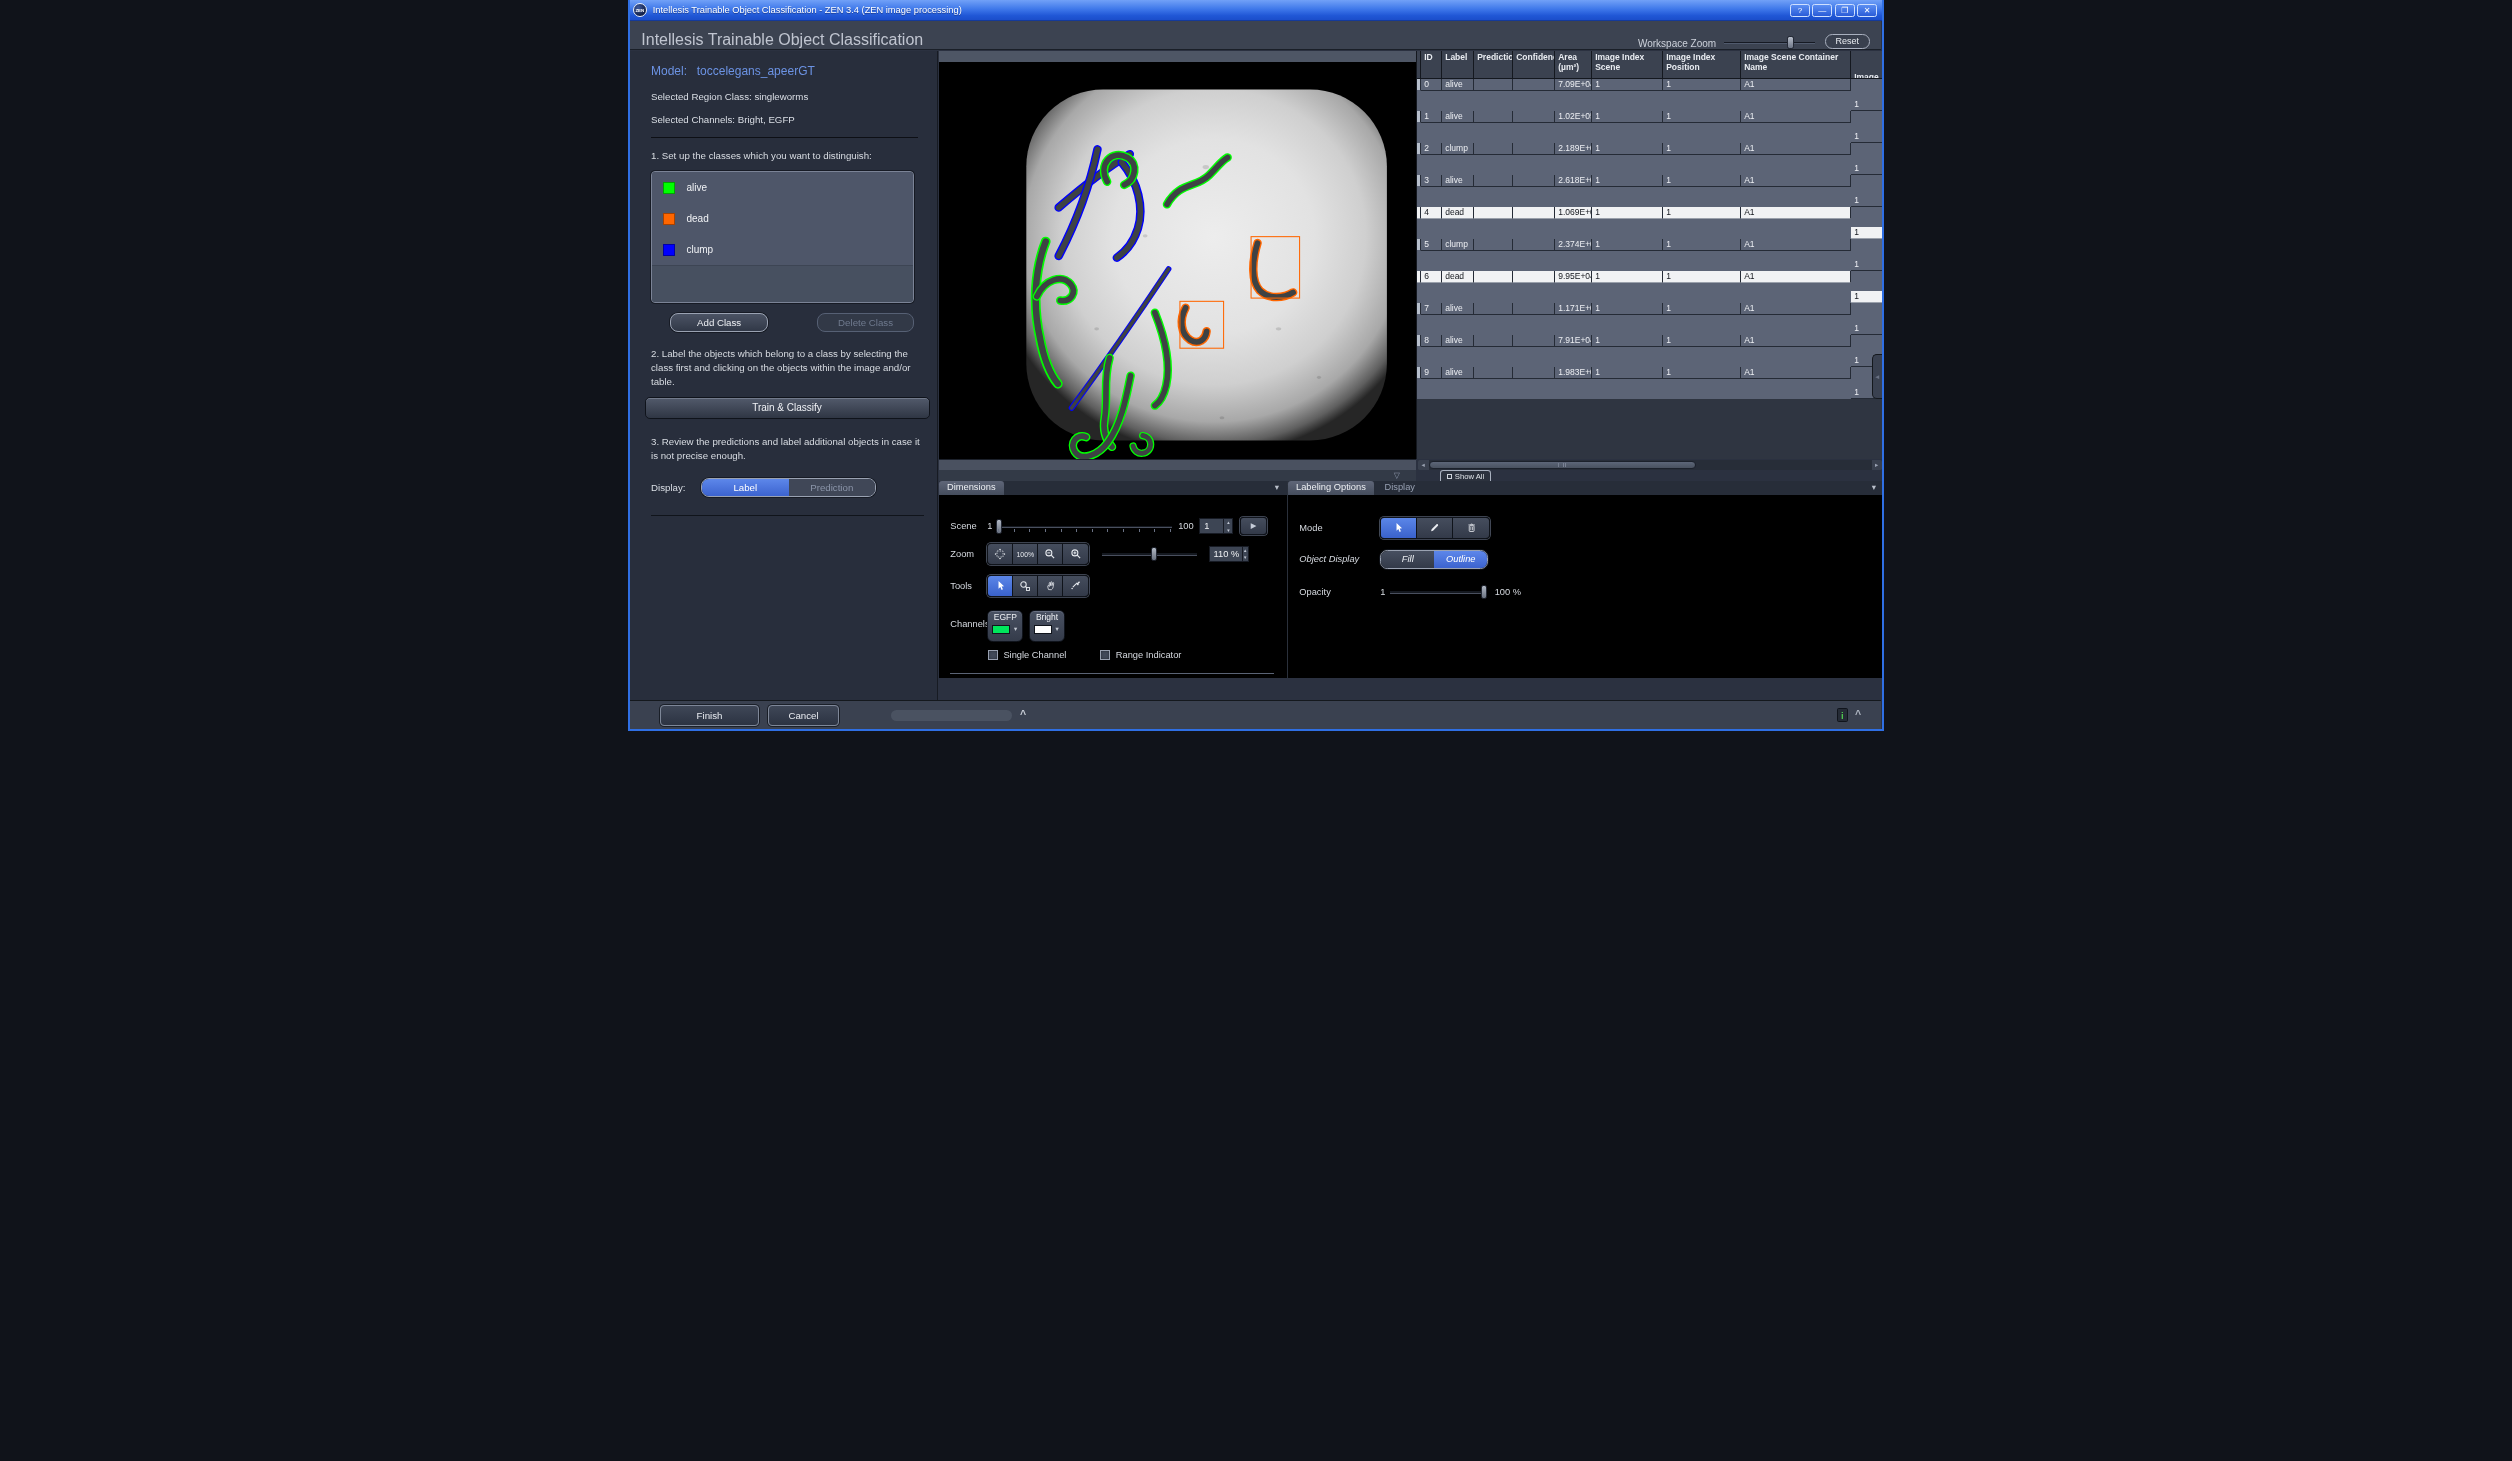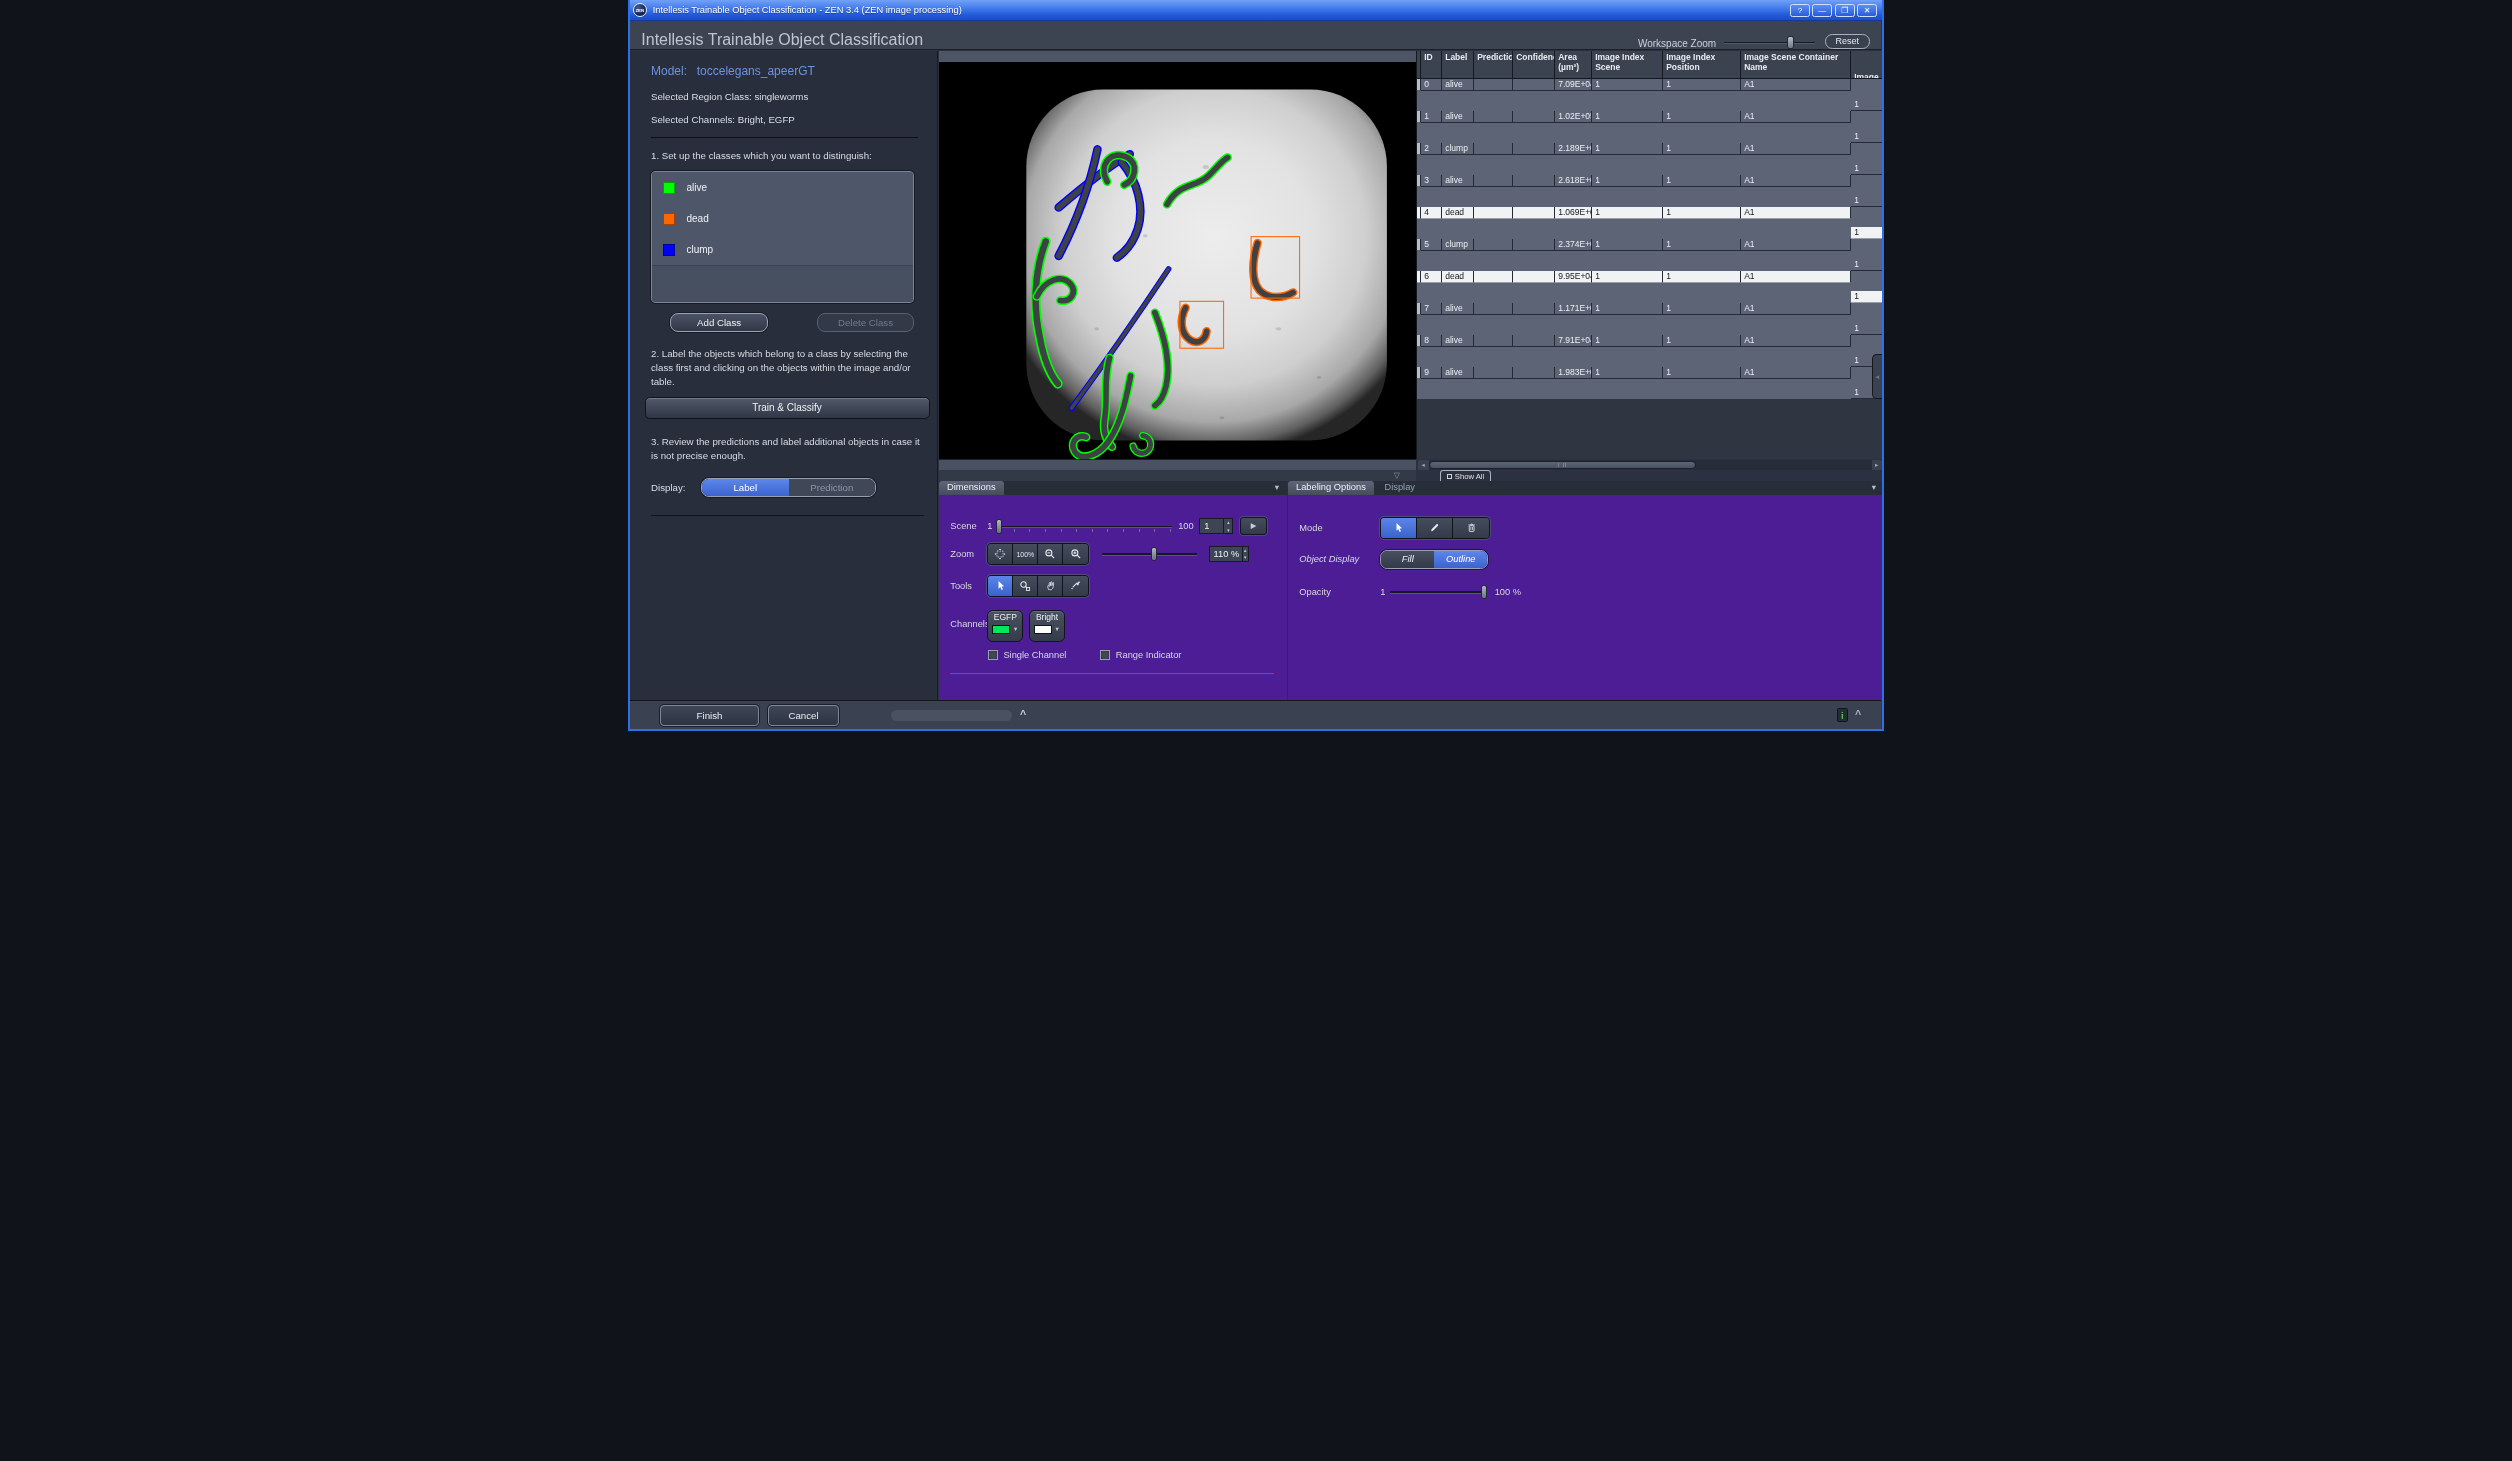--- a/index.html
+++ b/index.html
@@ -88,21 +88,21 @@
   .scr-grip{position:absolute;left:50%;top:1.6px;width:9.7px;height:4px;transform:translateX(-50%);
     background:repeating-linear-gradient(90deg,#7a8294 0 0.8px,transparent 0.8px 2.4px);}
   .show-all{position:absolute;left:810px;top:470px;height:12px;padding:0 5.7px;background:#2c323e;
     border:0.8px solid #aab2c0;border-bottom:none;border-radius:3.2px 3.2px 0 0;display:flex;align-items:center;gap:3.2px;}
   .show-all .sq{width:4.9px;height:4.9px;border:0.8px solid #cfd4dc;}
   .show-all .txt{font-size:7.7px;color:#dfe3e8;}
   
   .flyout{position:absolute;right:0;top:354px;width:10.5px;height:45px;background:#3a4150;border:0.8px solid #14181d;
     border-right:none;border-radius:4.9px 0 0 4.9px;color:#6a7284;font-size:6.5px;display:flex;align-items:center;justify-content:center;}
   
-  .panel{position:absolute;top:481px;height:247px;background:#4c1d95;}
+  .panel{position:absolute;top:481px;height:197px;background:#000000;}
   .dimensions-panel{left:309px;width:348px;}
   .labeling-panel{left:657px;width:597px;border-left:0.8px solid #2a303b;}
   .tabrow{position:relative;height:13.8px;background:#272d39;}
   .tab{display:inline-block;height:13.8px;padding:0 8px;font-size:9.3px;line-height:13px;color:#eef0f4;
     background:linear-gradient(180deg,#5f6678,#454d5d);border-radius:3.2px 3.2px 0 0;}
   .tab.inactive{background:transparent;color:#98a1b3;}
   .tab-caret{position:absolute;right:6.5px;top:2.4px;color:#b9bfca;font-size:7.3px;}
   .prow{display:flex;align-items:center;margin-left:11.3px;}
   .plabel{font-size:9.3px;color:#d6dae0;}
   

